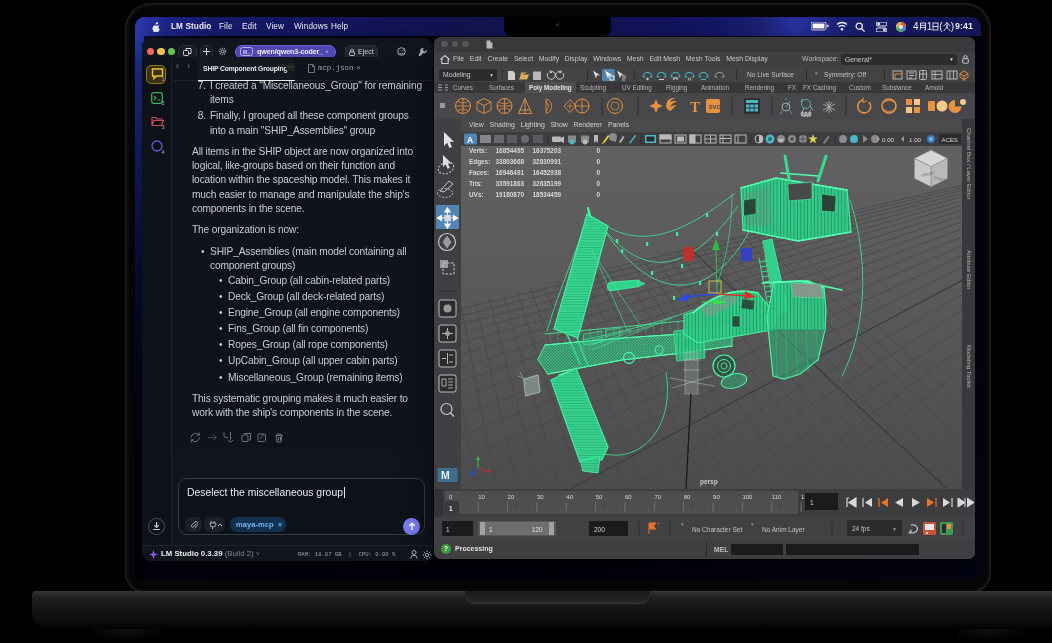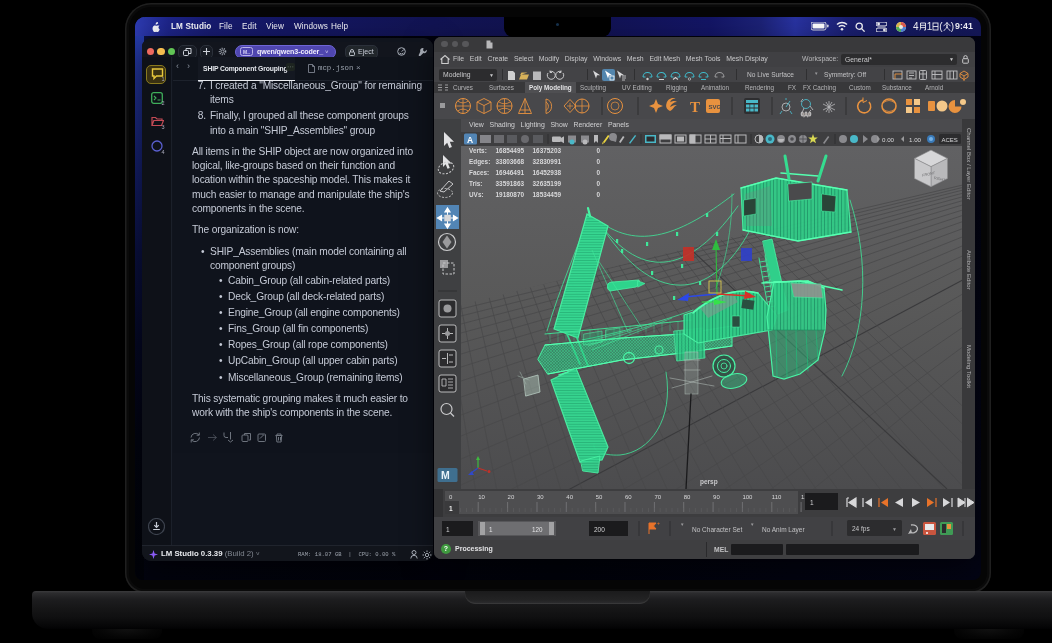--- a/index.html
+++ b/index.html
@@ -240,20 +240,38 @@
 <path d="M18 5.5 h8 M23 2.5 l3.5 3 -3.5 3" opacity="0.55"></path>
 <path d="M34 1.5 v3 a2 2 0 0 0 2 2 h2 M40.5 1 v7.5 M38 9 l2.5 2 2.5 -2" transform="translate(0,-1)"></path>
 <rect x="52" y="3" width="6" height="6.5" rx="1"></rect>
               <path d="M54.5 3 v-1.5 h6 v6.5 h-1.5"></path>
 <rect x="68" y="2" width="7.5" height="7.5" rx="1"></rect>
               <path d="M70 6.5 l3.5 -3.5 M73 2.5 l1 1"></path>
 <path d="M85.5 3.5 h7 M87 3.5 v-1.5 h4 v1.5 M86.3 3.5 l0.6 6.5 h4.2 l0.6 -6.5 M88.5 5 v3.5 M90.5 5 v3.5"></path>
 </g>
           </svg>
         </div>
+      <div id="lminput">
+        <div style="position:absolute;left:8px;top:8px;color:#e6e9ef;font-size:10.4px">Deselect the miscellaneous group<span style="border-left:1px solid #dfe3ea;margin-left:1px"> </span></div>
+        <div class="ibtn" style="left:6px;width:17px"></div>
+        <svg class="abs" style="left:11px;top:41.5px" width="8" height="9" viewBox="0 0 8 9">
+            <path d="M6.5 2.5 L3.5 5.8 a1.3 1.3 0 0 1 -2 -1.6 L5 0.9 a2 2 0 0 1 2.9 2.6 L4.5 7.4" fill="none" stroke="#b9bfc9" stroke-width="0.9"></path>
+          </svg>
+        <div class="ibtn" style="left:25px;width:21px"></div>
+        <svg class="abs" style="left:29px;top:41px" width="14" height="10" viewBox="0 0 14 10">
+            <path d="M3 1 v2 M6 1 v2 M2.2 3 h5.6 v1.5 a2.4 2.4 0 0 1 -2.4 2.4 h-0.8 a2.4 2.4 0 0 1 -2.4 -2.4 Z M4.5 7 v2" stroke="#b9bfc9" stroke-width="0.9" fill="none"></path>
+            <path d="M10 6 l2 -2 2 2" stroke="#b9bfc9" stroke-width="1" fill="none"></path>
+          </svg>
+        <div style="position:absolute;left:51px;top:38px;width:56px;height:15px;background:#14304f;border-radius:7px"></div>
+        <div style="position:absolute;left:57px;top:41px;color:#6cb2f7;font-size:7.6px;font-weight:bold">maya-mcp&nbsp;&nbsp;×</div>
+        <div style="position:absolute;left:224px;top:38.5px;width:17px;height:17px;border-radius:50%;background:#7779ee"></div>
+        <svg class="abs" style="left:228.5px;top:42.5px" width="8" height="9" viewBox="0 0 8 9">
+            <path d="M4 8 V1.5 M1.2 4 L4 1.2 6.8 4" stroke="#fff" stroke-width="1.4" fill="none"></path>
+          </svg>
+      </div>
       <div id="lmstatus">
         <svg class="abs" style="left:7px;top:4px" width="9" height="9" viewBox="0 0 9 9">
             <path d="M4.5 0 L5.6 3.4 9 4.5 5.6 5.6 4.5 9 3.4 5.6 0 4.5 3.4 3.4 Z" fill="#8b5cf6"></path>
           </svg>
         <span style="position:absolute;left:19px;top:3px;font-size:7.8px;color:#e8eaee;font-weight:bold">LM Studio 0.3.39 <span style="color:#80868f;font-weight:normal">(Build 2)</span> <span style="color:#6a7078;font-size:6px">˅</span></span>
         <span style="position:absolute;left:156px;top:4.5px;font-size:5.6px;color:#9aa0aa;font-family:'Liberation Mono',monospace">RAM: 18.07 GB &nbsp;|&nbsp; CPU: 0.00 %</span>
         <svg class="abs" style="left:268px;top:4px" width="8" height="9" viewBox="0 0 8 9">
             <circle cx="4" cy="2.5" r="2" fill="none" stroke="#aab0ba" stroke-width="1"></circle>
             <path d="M0.8 8.5 a3.2 3.2 0 0 1 6.4 0" fill="none" stroke="#aab0ba" stroke-width="1"></path>
           </svg>

